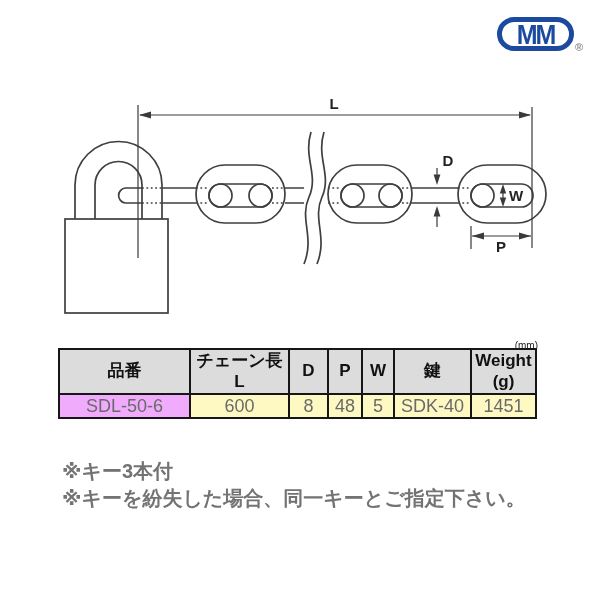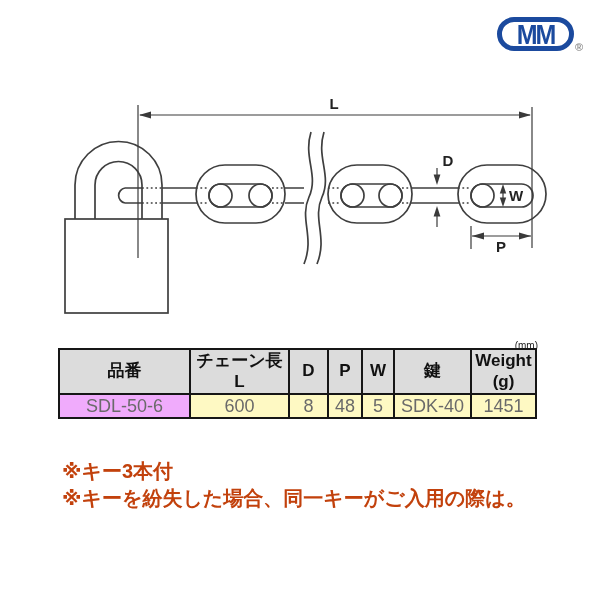--- a/index.html
+++ b/index.html
@@ -32,21 +32,21 @@
   table.spec td{border:2px solid #161616;text-align:center;vertical-align:middle;
                 padding:0;overflow:hidden;}
   td.hdr{background:#dcdcdc;font-size:17px;font-weight:bold;color:#111;height:43px;line-height:1.18;}
   td.hdr .l2{display:block;}
   td.hdr .l2:empty{display:none;}
   td.val{height:22px;font-size:18px;color:#6a6a6a;background:#fef9c3;}
   td.val.part{background:#f0abfc;}
 
   
   .notes{position:absolute;left:62px;top:458px;font-size:20px;font-weight:600;
-         color:#c2410c;line-height:27px;white-space:nowrap;}
+         color:#737373;line-height:27px;white-space:nowrap;}
 </style>
 </head>
 <body>
 
 <div id="stage">
 
   <div class="logo">
     <span class="logo-text">MM</span>
   </div>
   <span class="logo-reg">®</span>
@@ -179,16 +179,16 @@
         <td class="val">5</td>
         <td class="val">SDK-40</td>
         <td class="val">1451</td>
       </tr>
     </tbody>
       </table>
   </div>
 
   <div class="notes">
     <div>※キー3本付</div>
-    <div>※キーを紛失した場合、同一キーがご入用の際は。</div>
+    <div>※キーを紛失した場合、同一キーとご指定下さい。</div>
   </div>
 
 </div>
 
 </body></html>

